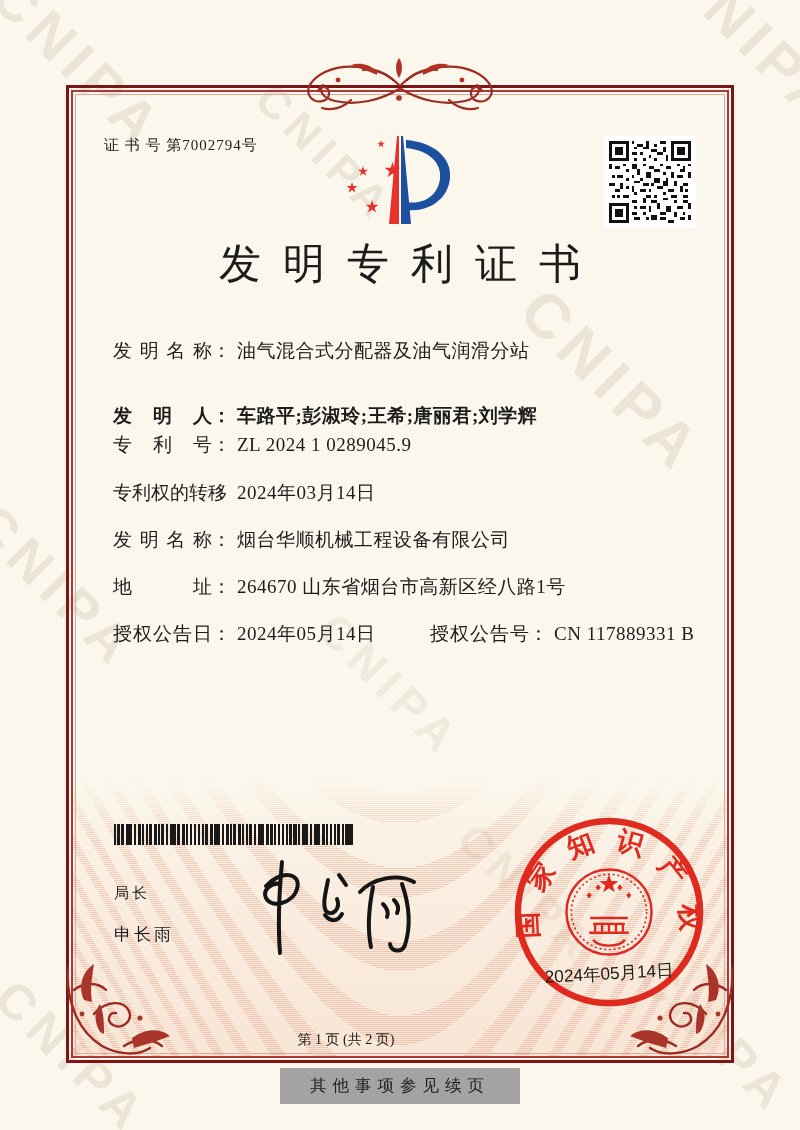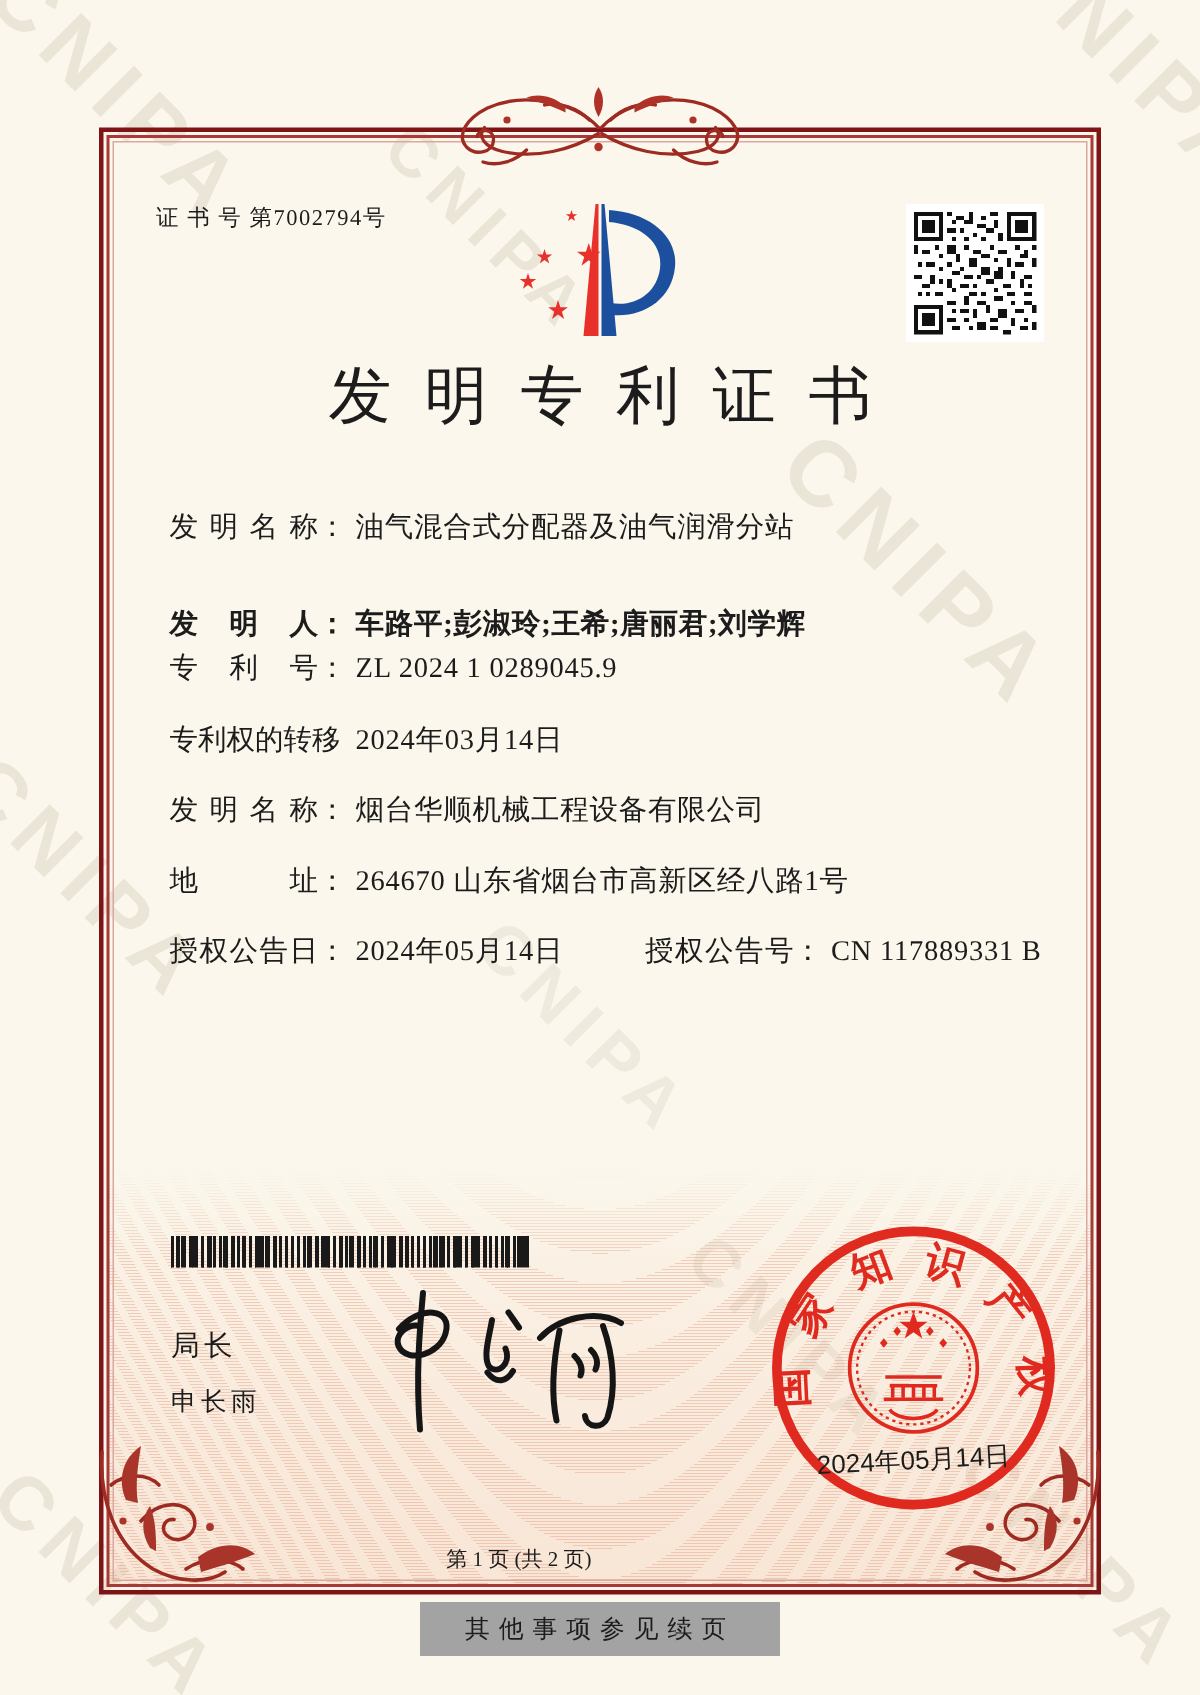--- a/index.html
+++ b/index.html
@@ -49,21 +49,21 @@
   .paras p{margin:0;text-indent:2em;}
 
   
   .barcode{position:absolute;left:114px;top:824px;width:240px;height:21px;z-index:4;
      background:
        repeating-linear-gradient(90deg,#191919 0 2px,rgba(0,0,0,0) 2px 4px),
        repeating-linear-gradient(90deg,#191919 0 1px,rgba(0,0,0,0) 1px 7px),
        repeating-linear-gradient(90deg,rgba(0,0,0,0) 0 3px,#191919 3px 5px,rgba(0,0,0,0) 5px 11px);}
 
   
-  .signer-title{position:absolute;left:114px;top:884px;font-size:19px;letter-spacing:3px;
+  .signer-title{position:absolute;left:114px;top:884px;font-size:15px;letter-spacing:3px;
      font-family:Liberation Mono, monospace;z-index:4;}
   .signer-name{position:absolute;left:114px;top:923px;font-size:17px;letter-spacing:3px;
      font-family:"Liberation Sans","DejaVu Sans",sans-serif;z-index:4;}
   .signature{position:absolute;left:222px;top:856px;z-index:4;}
 
   
   .seal{position:absolute;left:510px;top:813px;z-index:5;opacity:0.96;}
 
   
   .page-no{position:absolute;left:0;top:1031px;width:692px;text-align:center;

